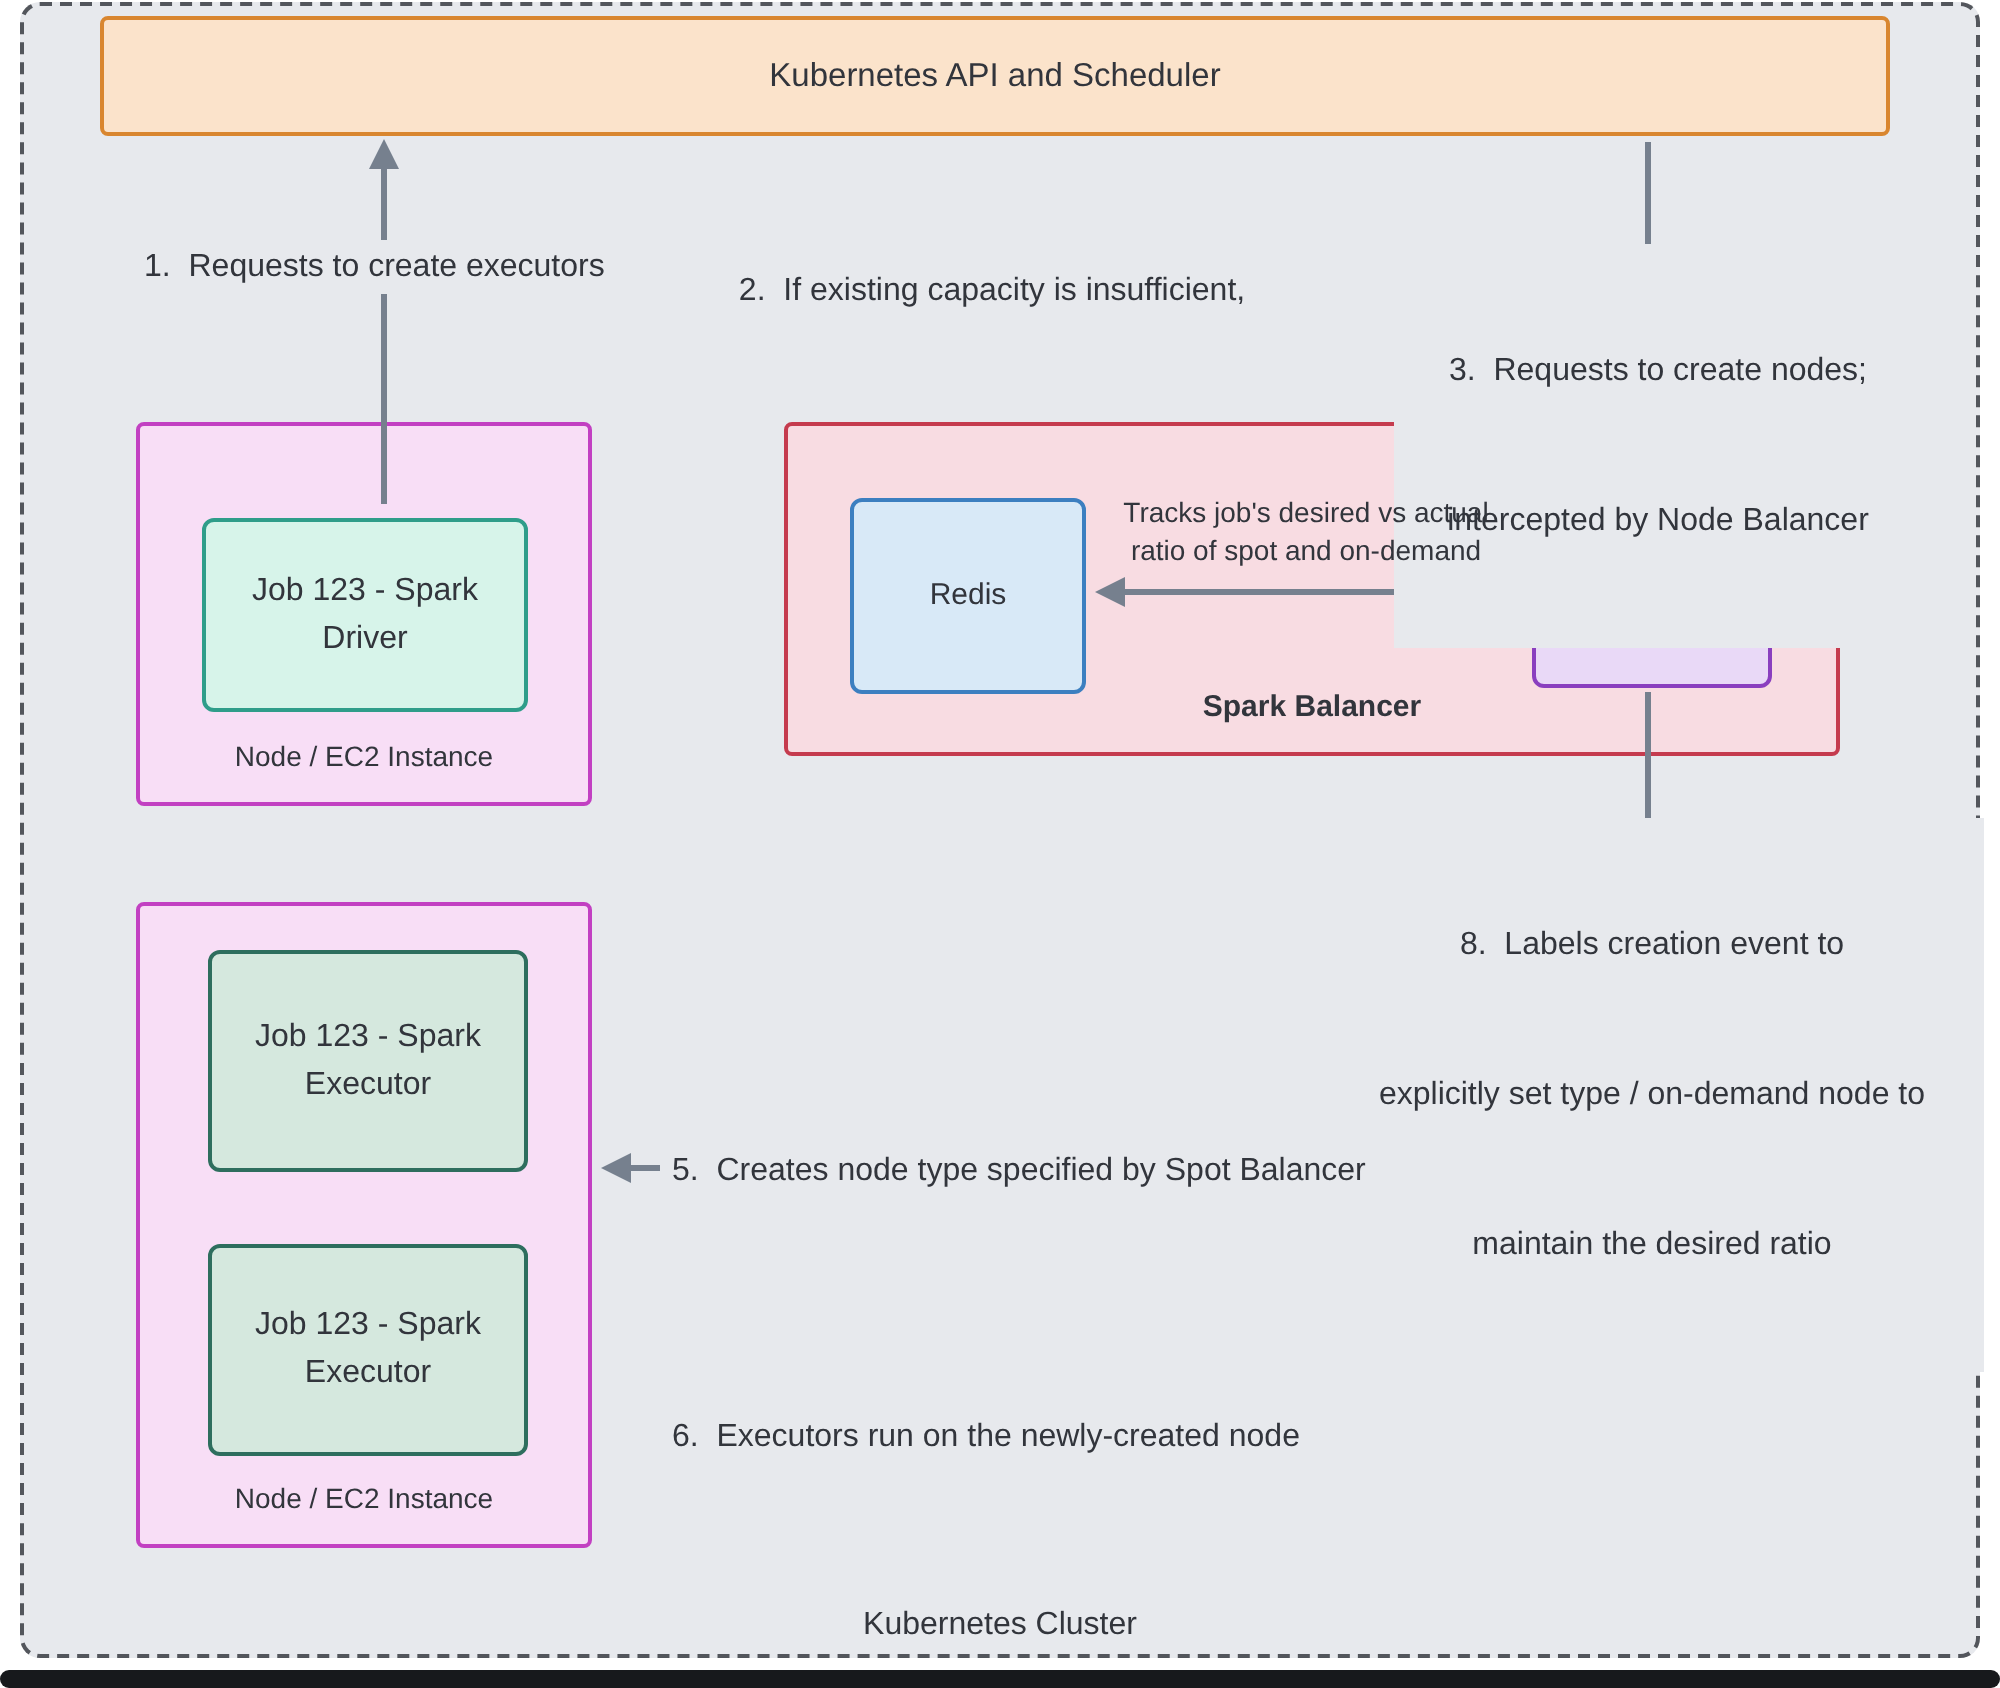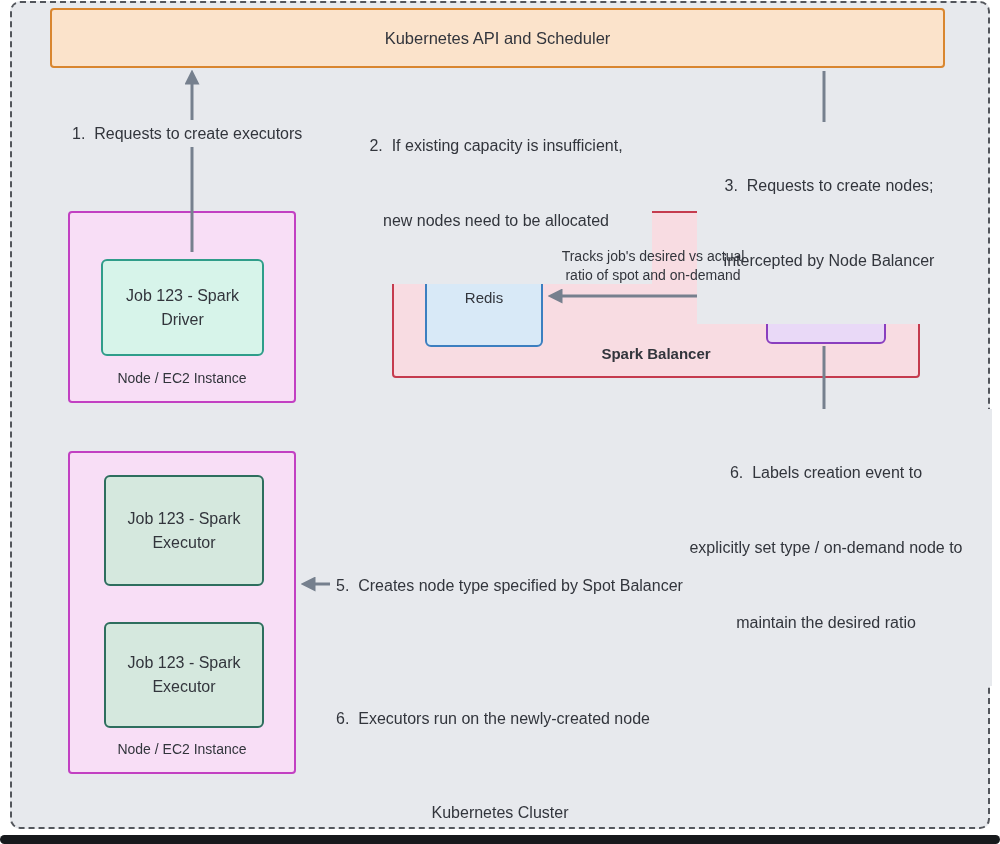--- a/index.html
+++ b/index.html
@@ -130,35 +130,34 @@
     <line x1="824" y1="71" x2="824" y2="239" stroke="#76808e" stroke-width="3" marker-end="url(#ah)"></line>
     <line x1="552" y1="296" x2="756" y2="296" stroke="#76808e" stroke-width="3" marker-start="url(#ah)" marker-end="url(#ah)"></line>
     <line x1="824" y1="346" x2="824" y2="539" stroke="#76808e" stroke-width="3" marker-end="url(#ah)"></line>
     <line x1="722" y1="584" x2="305" y2="584" stroke="#76808e" stroke-width="3" marker-end="url(#ah)"></line>
   </svg>
 
   <div class="lbl" style="left:66px; top:120px;">1.  Requests to create executors</div>
 
   <div class="lbl center" style="left:340px; top:82px; width:300px;">
     <div>2.  If existing capacity is insufficient,</div>
-    <div>new nodes need to be allocated</div>
   </div>
 
   <div class="lbl center" style="left:697px; top:122px; width:252px;">
     <div>3.  Requests to create nodes;</div>
     <div>intercepted by Node Balancer</div>
   </div>
 
   <div class="tracks-lbl">
     <div>Tracks job's desired vs actual</div>
     <div>ratio of spot and on-demand</div>
   </div>
 
   <div class="lbl center" style="left:660px; top:409px; width:320px;">
-    <div>6.  Labels creation event to</div>
+    <div>8.  Labels creation event to</div>
     <div>explicitly set type / on-demand node to</div>
     <div>maintain the desired ratio</div>
   </div>
 
   <div class="lbl" style="left:330px; top:572px;">5.  Creates node type specified by Spot Balancer</div>
 
   <div class="lbl" style="left:330px; top:705px;">6.  Executors run on the newly-created node</div>
 
   <div class="cluster-label">Kubernetes Cluster</div>
 

